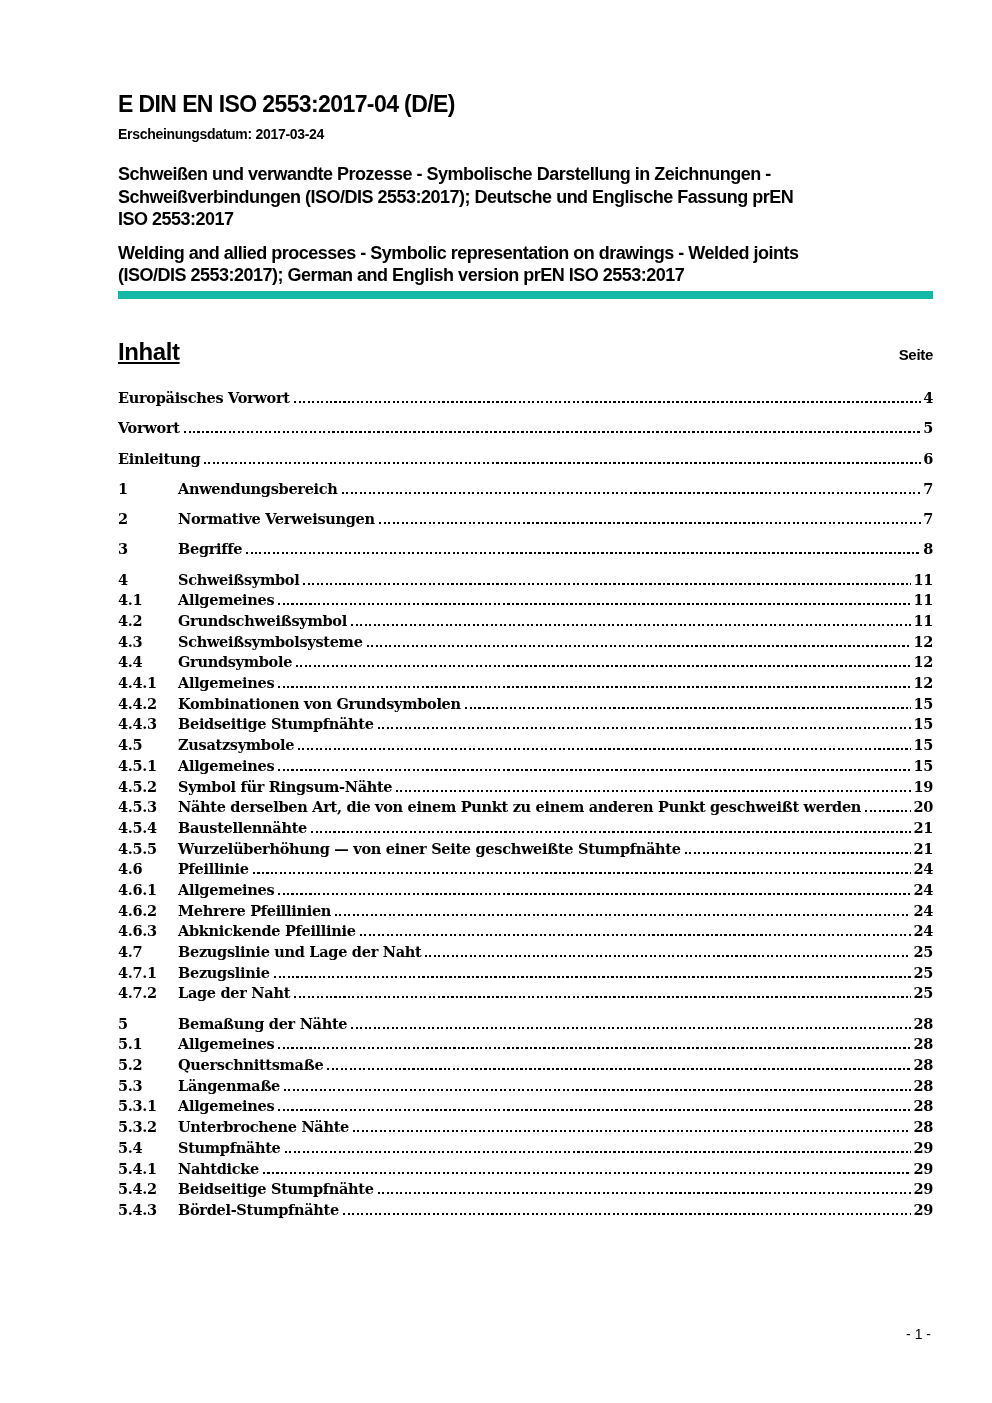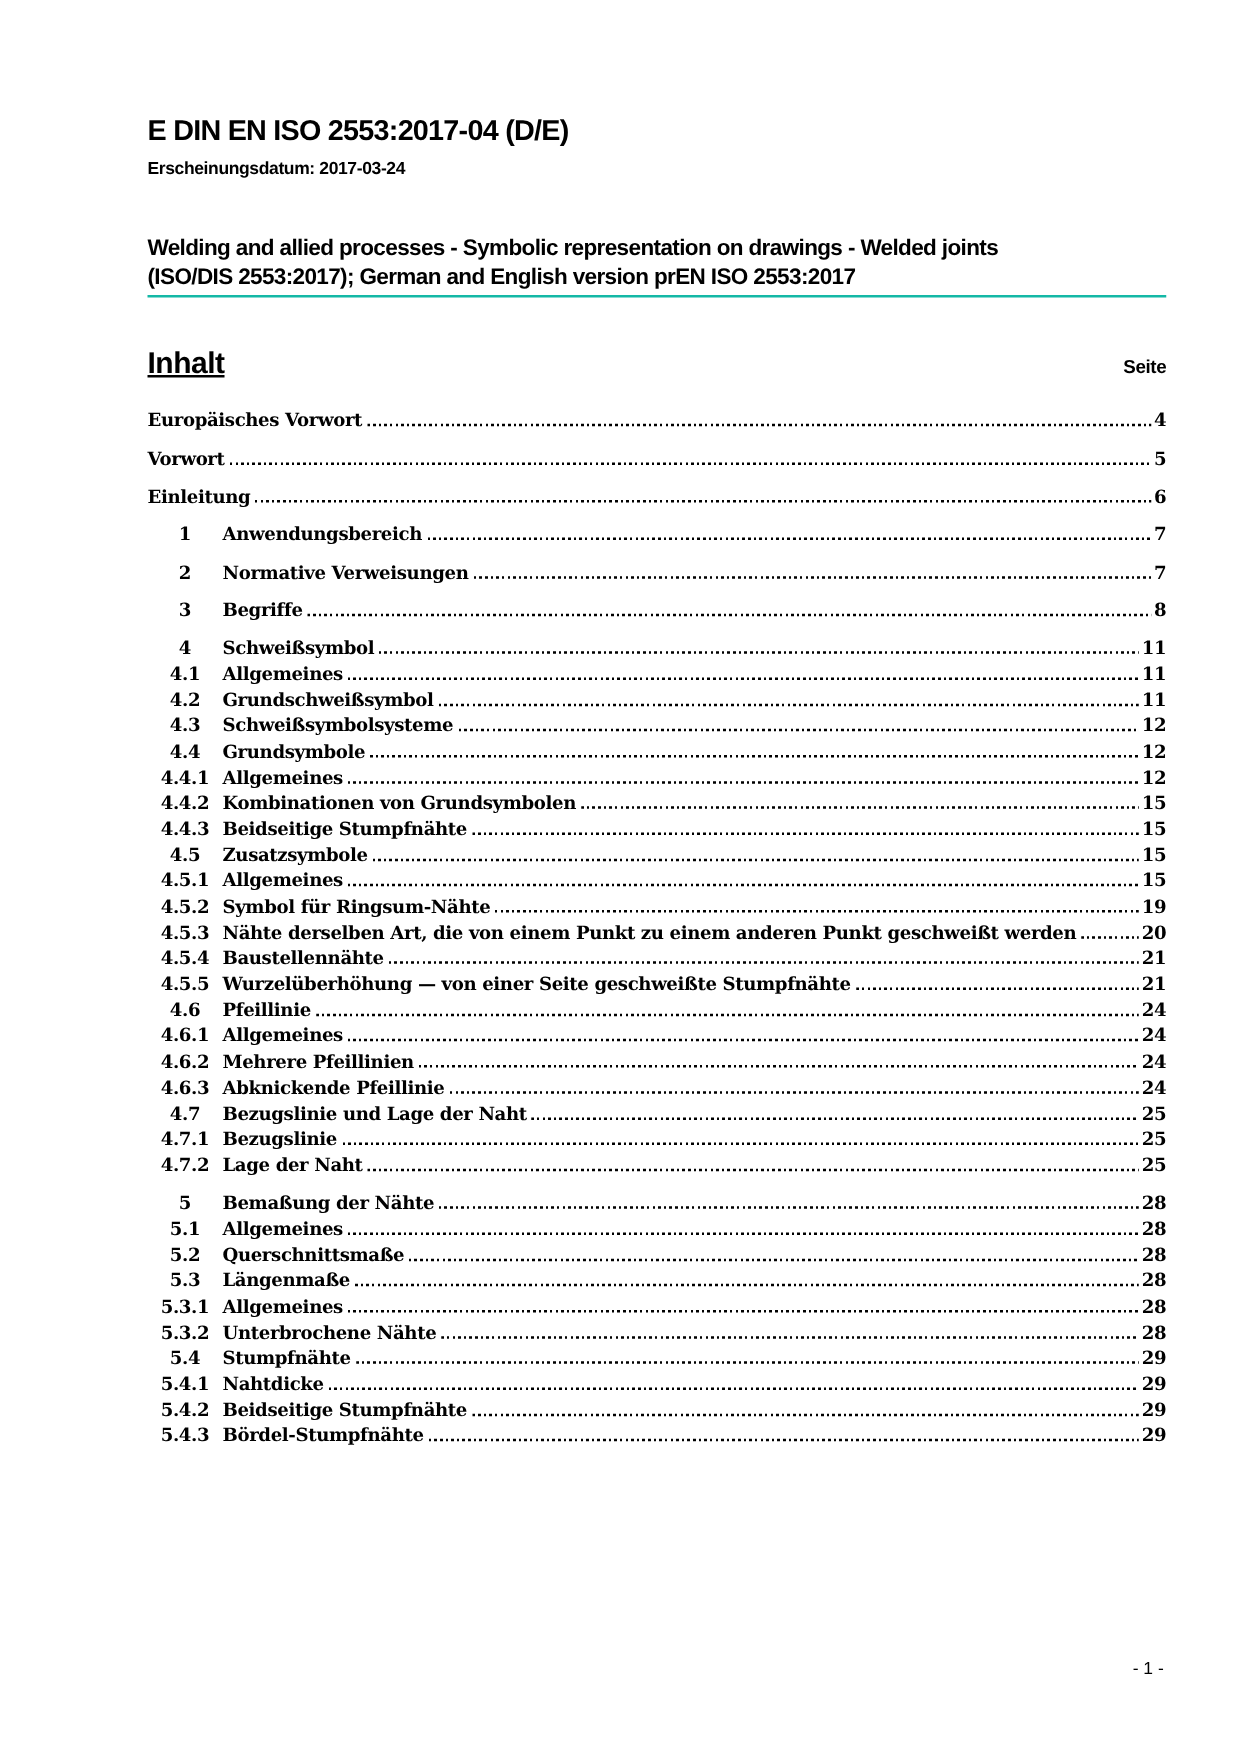--- a/index.html
+++ b/index.html
@@ -26,46 +26,45 @@
     font: 700 14px/1.2 "Liberation Sans", sans-serif;
     letter-spacing: -0.3px;
   }
   .title-de {
     margin-top: 20px;
     font: 700 18px/22.5px "Liberation Sans", sans-serif;
     letter-spacing: -0.5px;
     white-space: pre-line;
   }
   .title-en {
-    margin-top: 44px;
+    margin-top: 11px;
     font: 700 18px/22.5px "Liberation Sans", sans-serif;
     letter-spacing: -0.5px;
     white-space: pre-line;
     padding-bottom: 4px;
-    border-bottom: 2px solid #14b8a6;
+    border-bottom: 8px solid #14b8a6;
   }
   .toc-heading-row {
     margin-top: 40px;
     display: flex;
     justify-content: space-between;
     align-items: baseline;
   }
   .toc-heading {
     font: 700 24px/1.1 "Liberation Sans", sans-serif;
     letter-spacing: -0.4px;
     text-decoration: underline;
   }
   .toc-page-label {
     font: 700 15px/1.1 "Liberation Sans", sans-serif;
     letter-spacing: -0.3px;
   }
   .toc-list {
     margin-top: 23px;
     font-family: "DejaVu Serif", "Liberation Serif", serif;
-    text-align: center;
   }
   .toc-row {
     display: flex;
     align-items: baseline;
     height: 20.7px;
     font: 700 14.5px/20.7px "DejaVu Serif", "Liberation Serif", serif;
     letter-spacing: -0.3px;
     white-space: nowrap;
   }
   .toc-row.major { margin-top: 9.6px; }
@@ -92,20 +91,23 @@
 </style>
 </head>
 <body>
 
 <div class="page">
 
   <div class="doc-title">E DIN EN ISO 2553:2017-04 (D/E)</div>
 
   <div class="doc-date">Erscheinungsdatum: 2017-03-24</div>
 
+  <div class="title-de">Schweißen und verwandte Prozesse - Symbolische Darstellung in Zeichnungen -
+Schweißverbindungen (ISO/DIS 2553:2017); Deutsche und Englische Fassung prEN
+ISO 2553:2017</div>
 
   <div class="title-en">Welding and allied processes - Symbolic representation on drawings - Welded joints
 (ISO/DIS 2553:2017); German and English version prEN ISO 2553:2017</div>
 
   <div class="toc-heading-row">
     <span class="toc-heading">Inhalt</span>
     <span class="toc-page-label">Seite</span>
   </div>
 
   <div class="toc-list">

